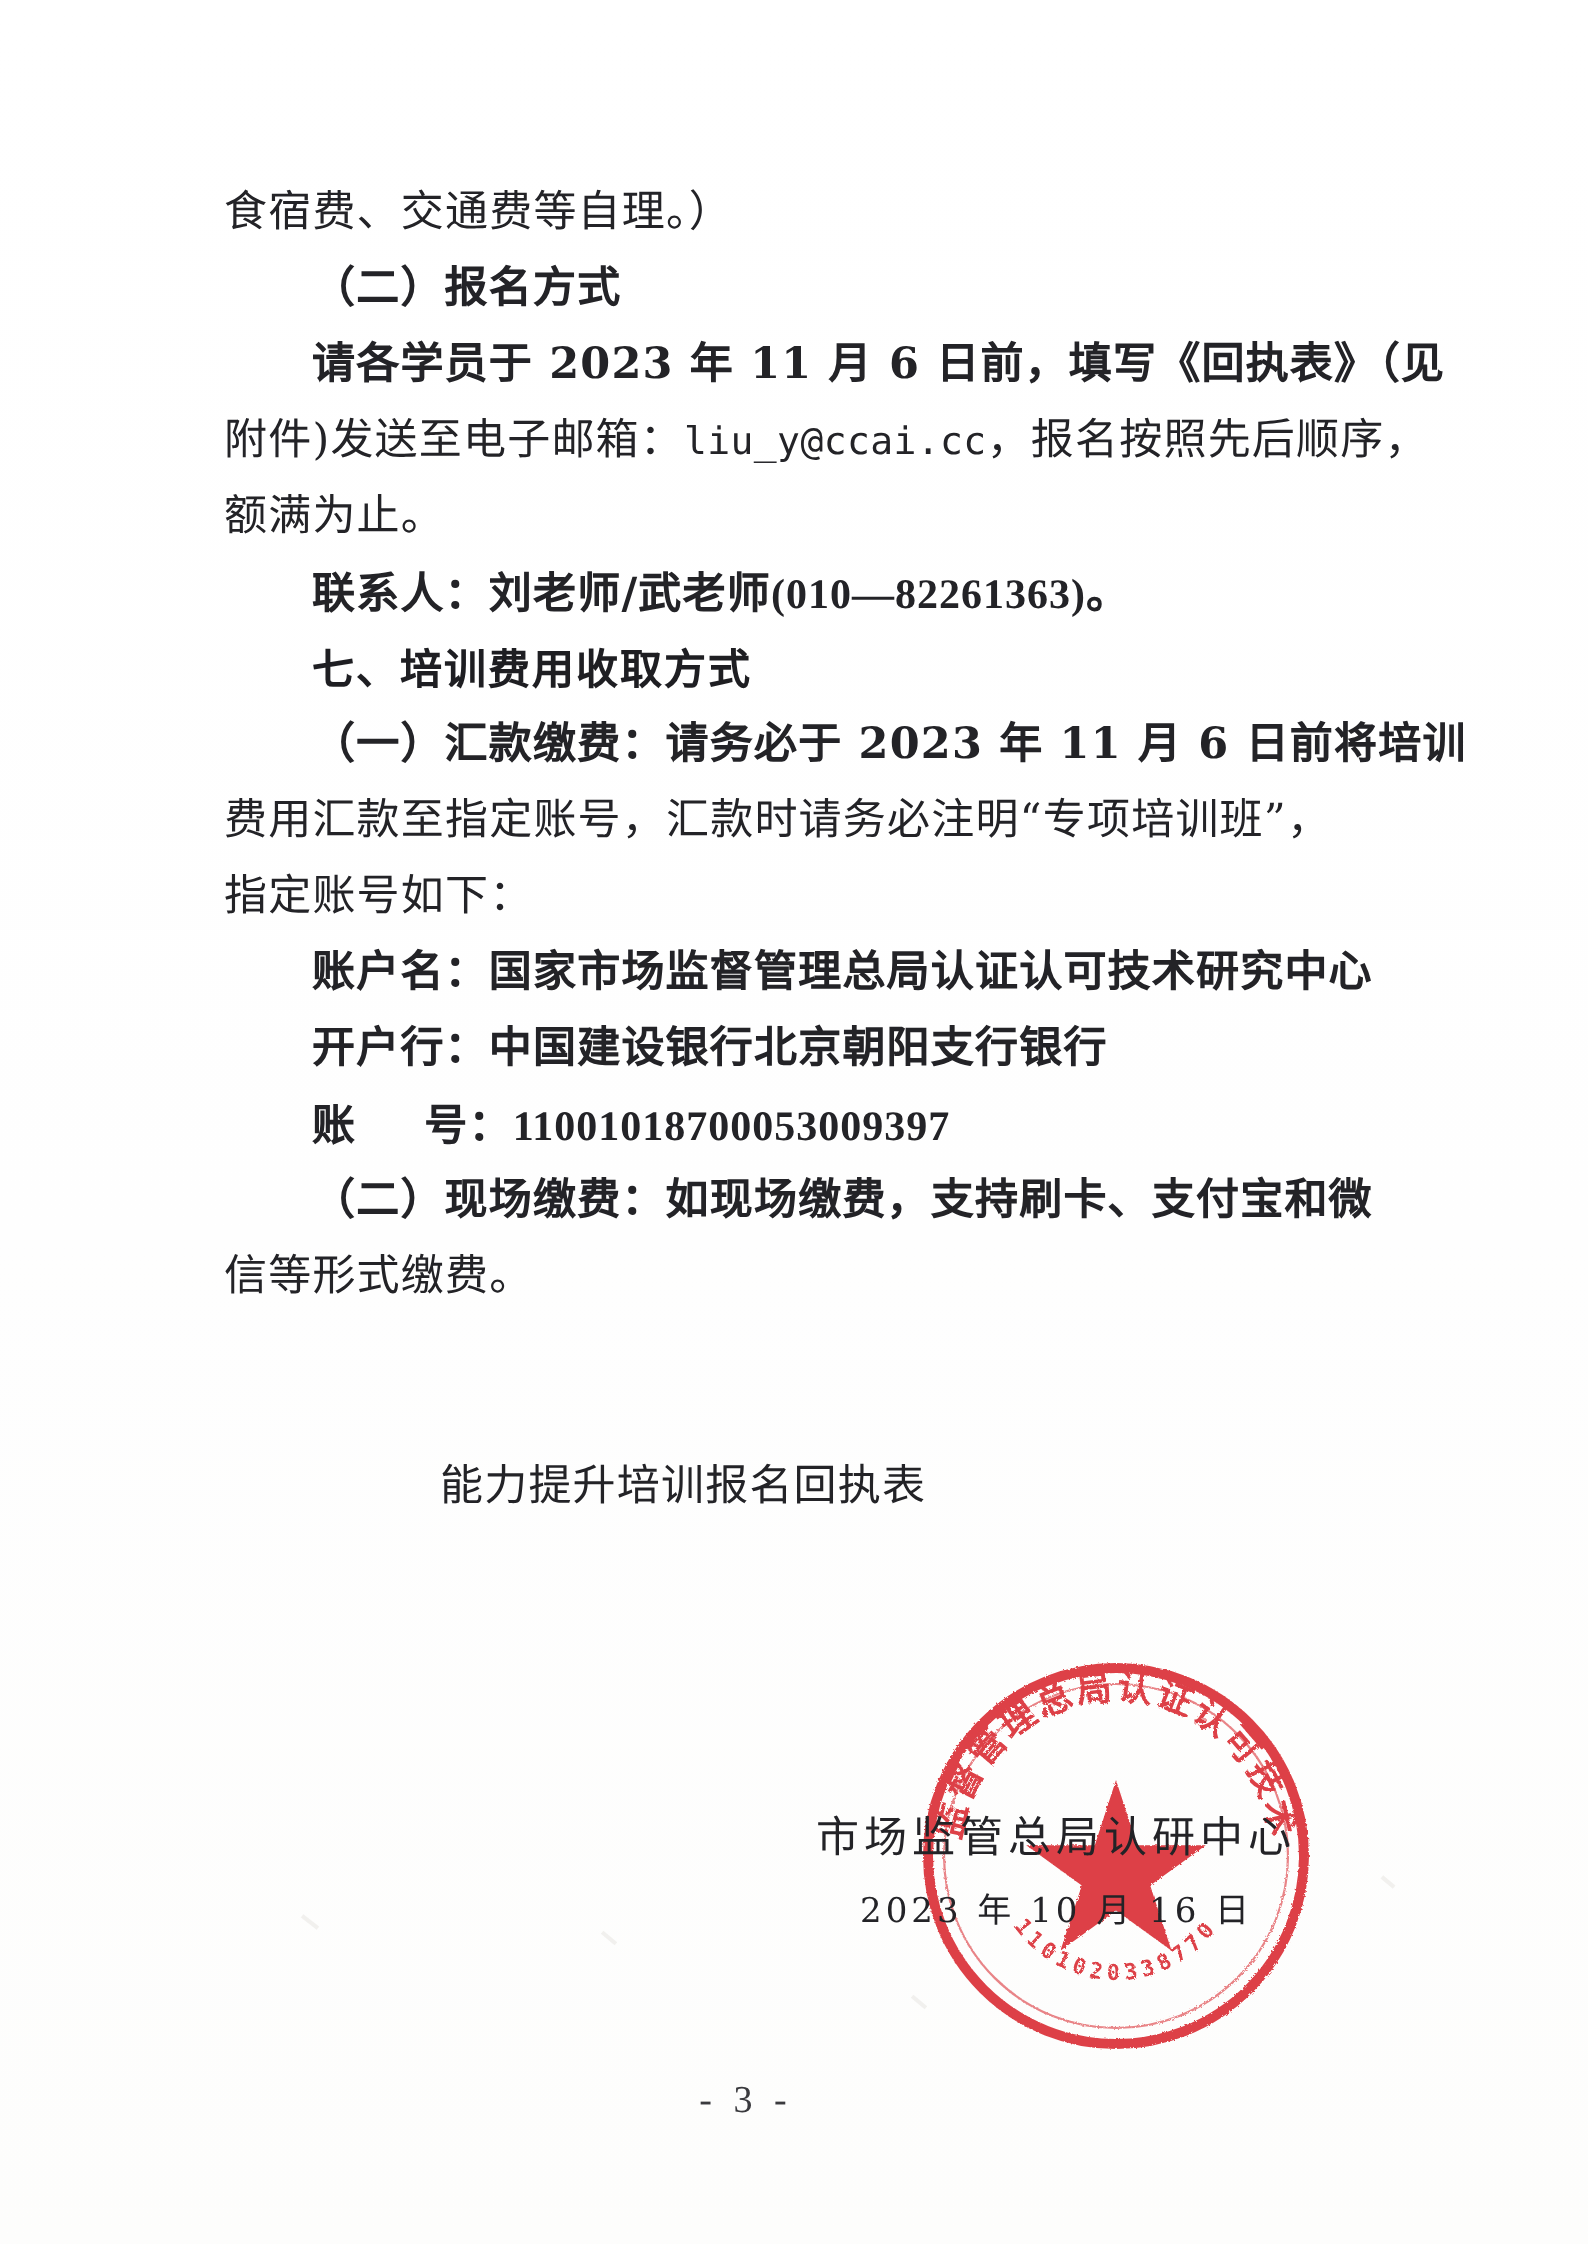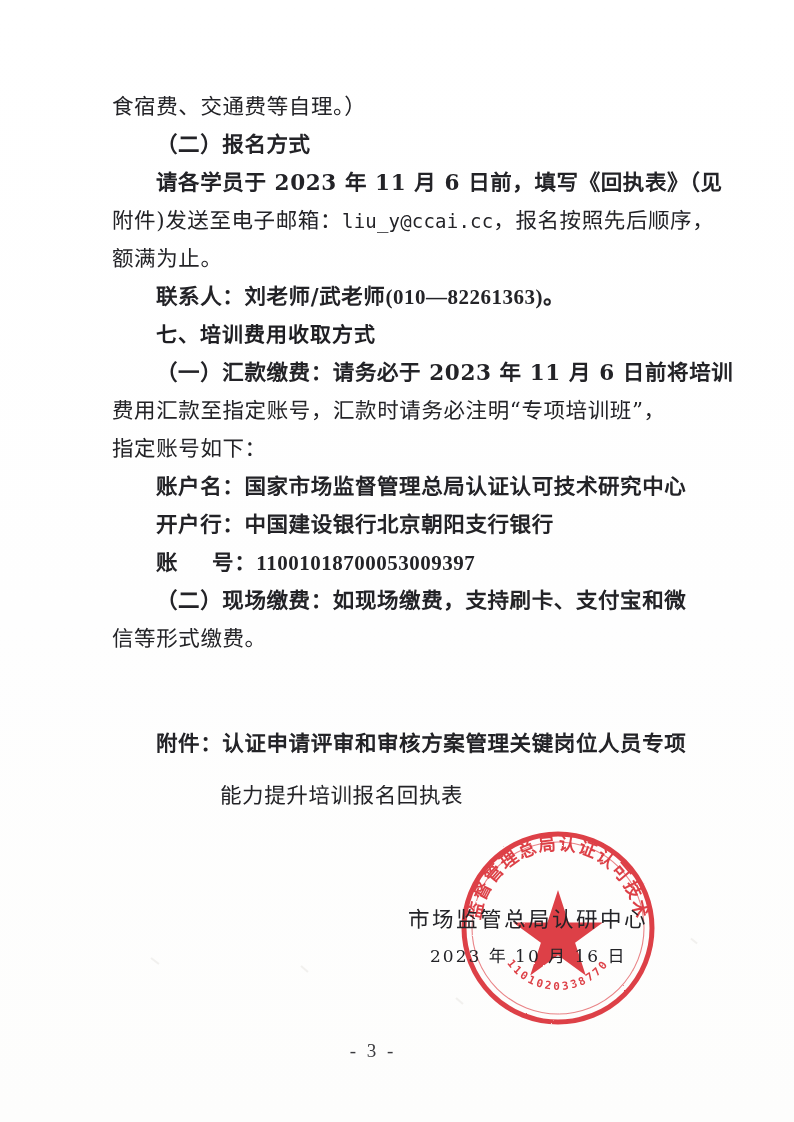--- a/index.html
+++ b/index.html
@@ -179,21 +179,20 @@
     <div class="line indent">
       <span>账</span><span class="acct-gap"></span><span>号：</span><span class="num">11001018700053009397</span>
     </div>
 
     <div class="line indent">（二）现场缴费：如现场缴费，支持刷卡、支付宝和微</div>
 
     <div class="line">信等形式缴费。</div>
   </div>
 
   <div class="attach">
-    <div class="line indent">附件：认证申请评审和审核方案管理关键岗位人员专项</div>
     <div class="line second">能力提升培训报名回执表</div>
   </div>
 
   <div class="seal">
     <svg viewBox="0 0 200 200" xmlns="http://www.w3.org/2000/svg">
       <defs>
         <path id="arcTop" d="M 22,100 A 78,78 0 0 1 178,100"></path>
         <path id="arcBot" d="M 38,100 A 62,62 0 0 0 162,100"></path>
         <filter id="rough">
           <feTurbulence type="fractalNoise" baseFrequency="0.9" numOctaves="3" result="n"></feTurbulence>

